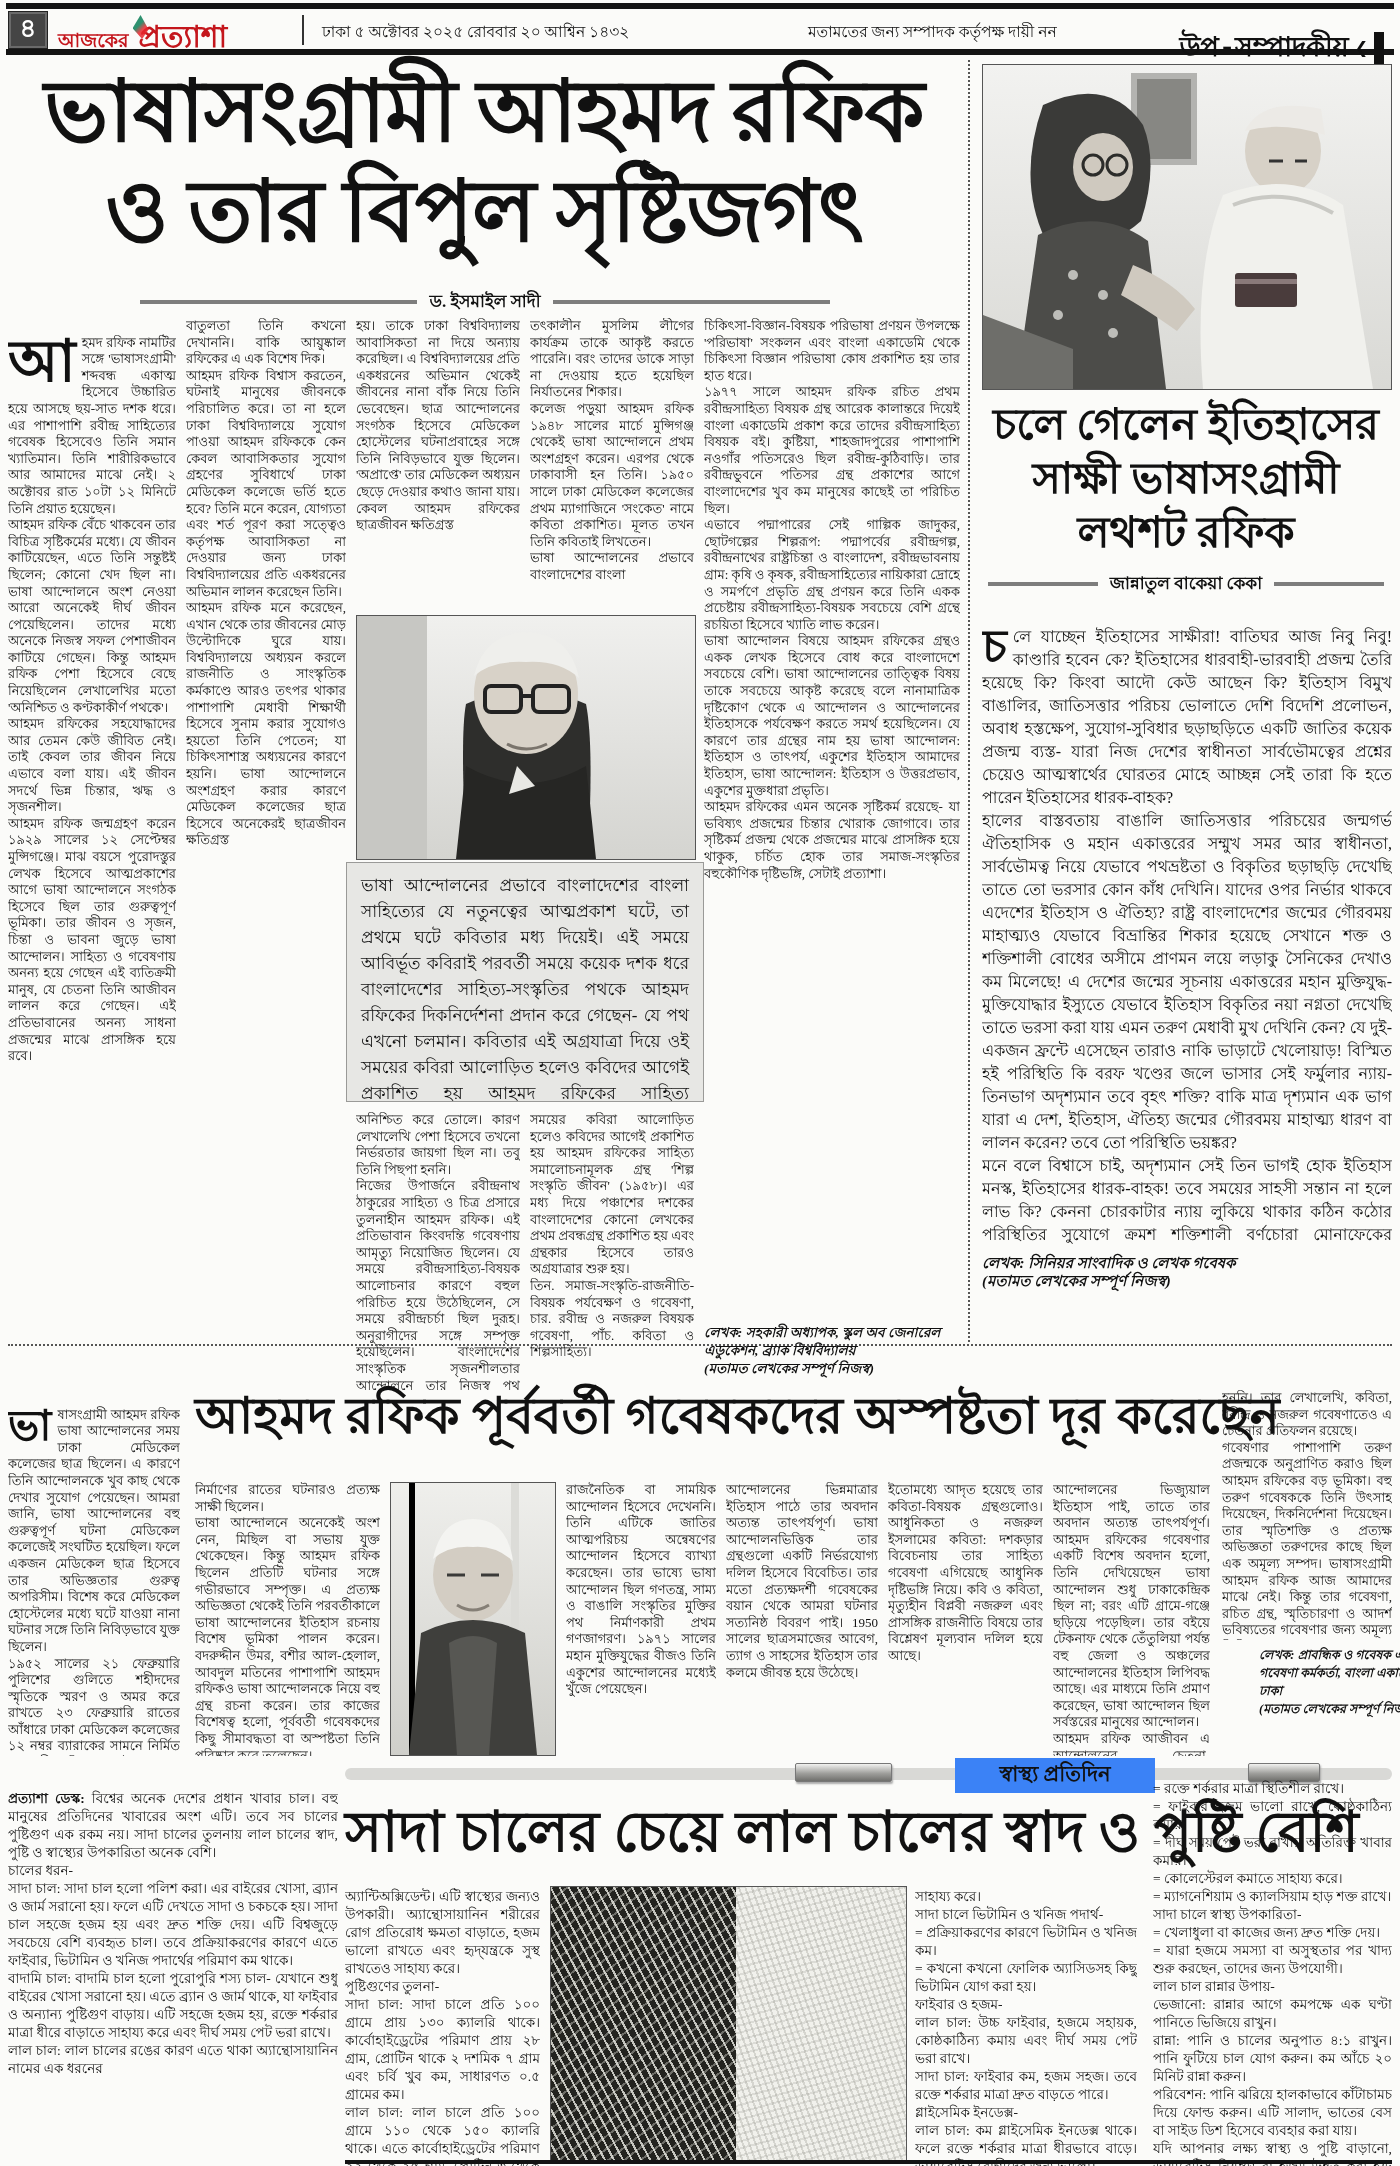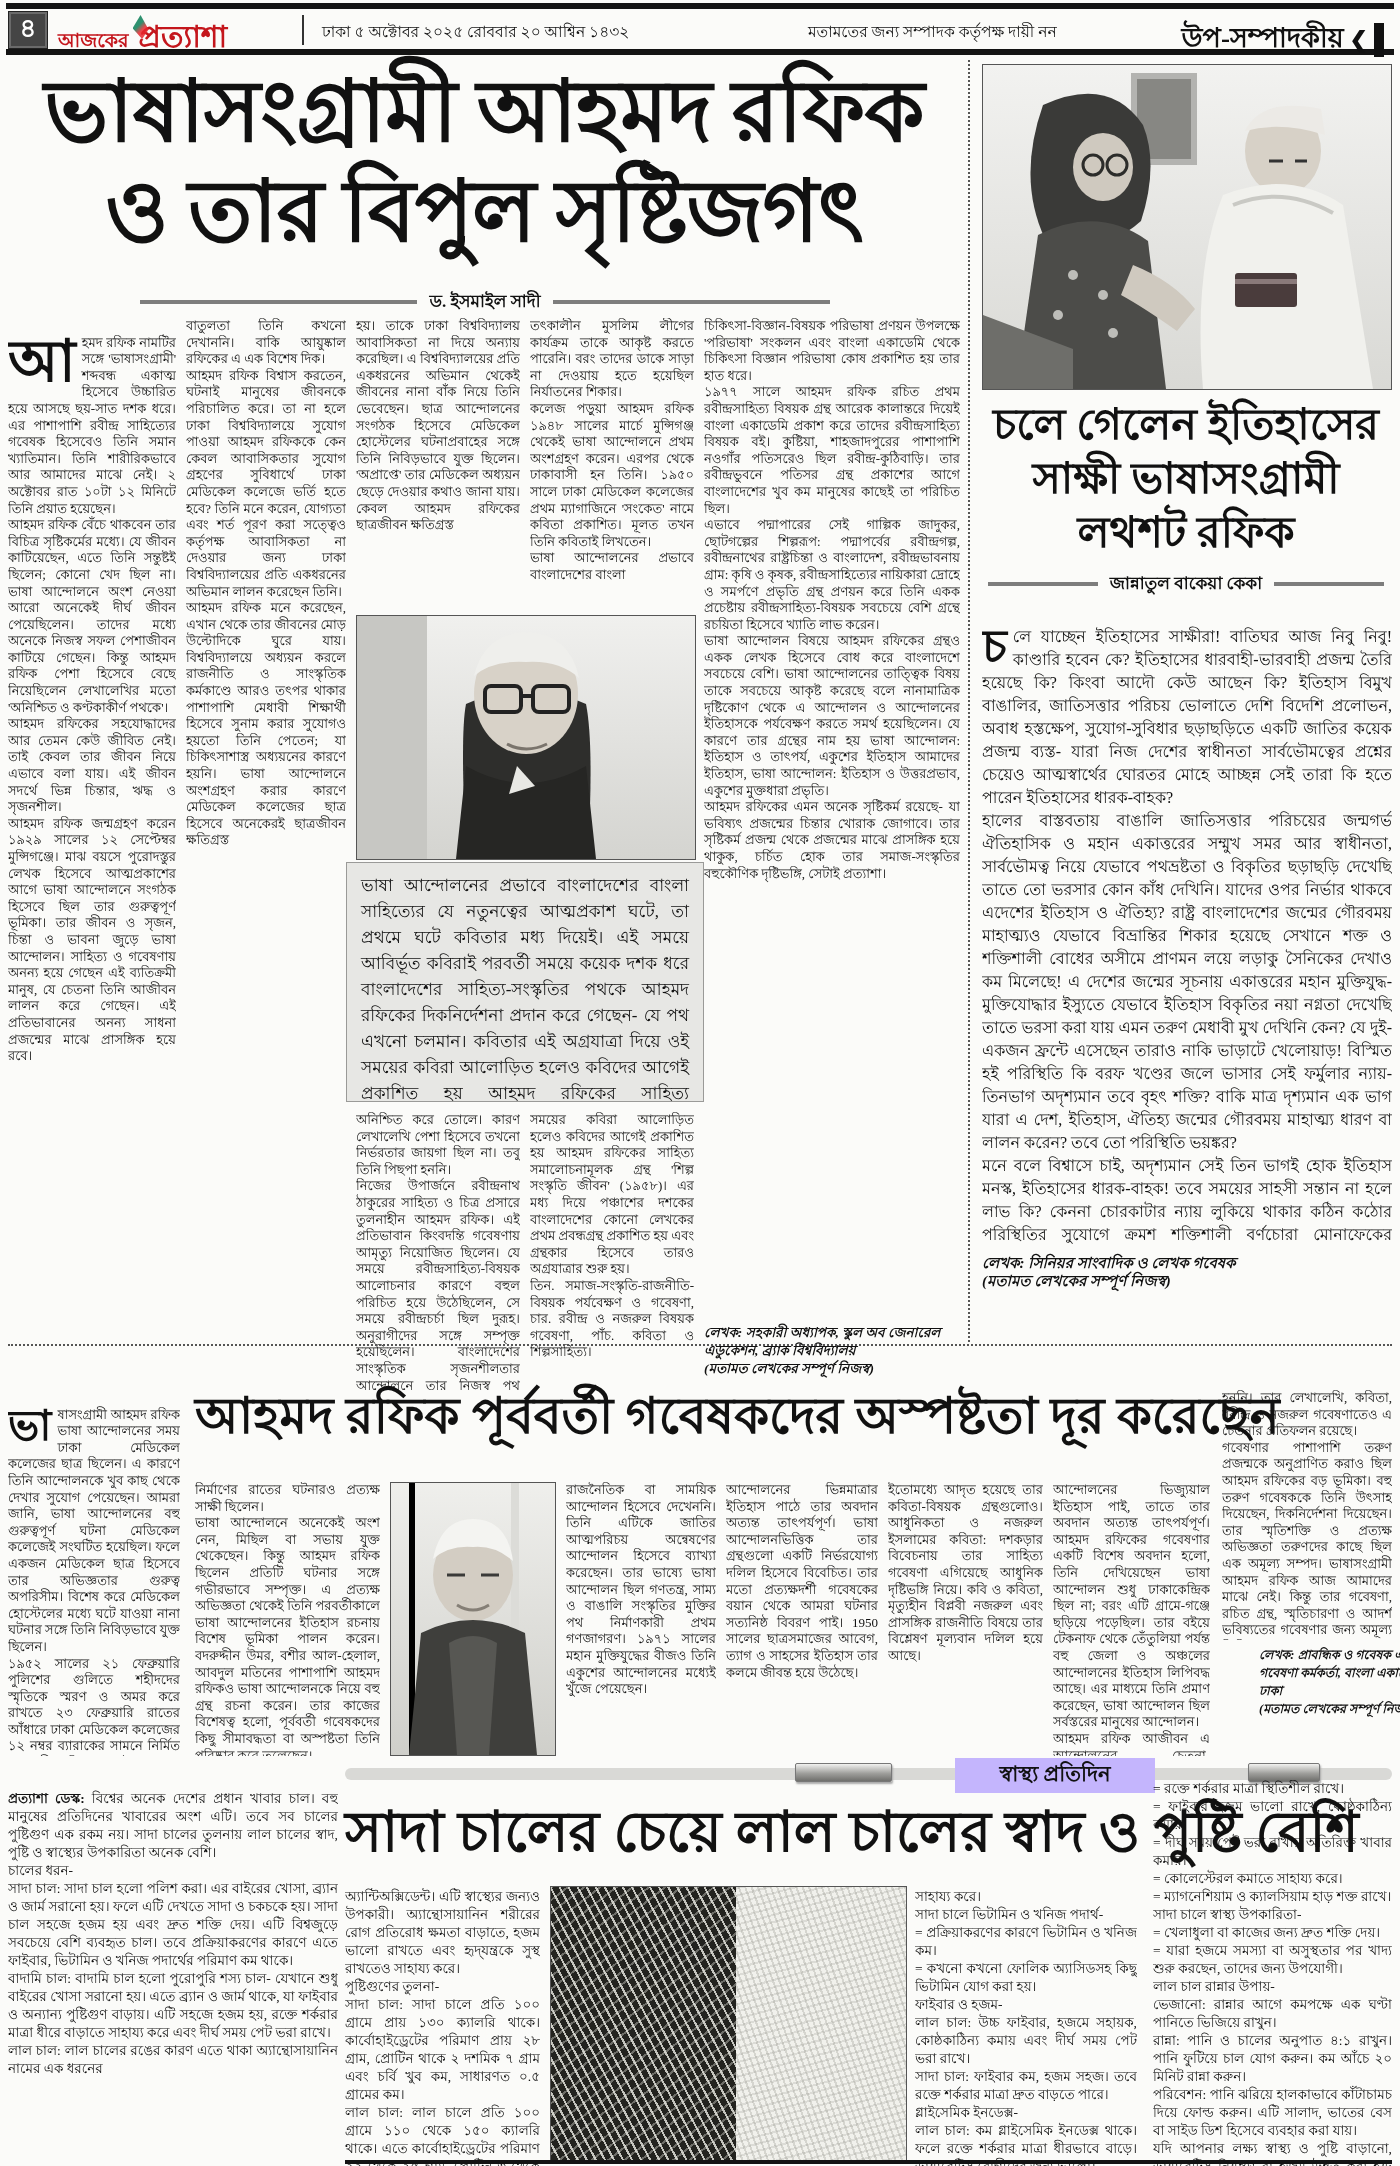--- a/index.html
+++ b/index.html
@@ -38,21 +38,21 @@
   .lead{font-weight:bold;}
   .credit{font-style:italic;font-weight:bold;font-size:13.5px;line-height:18px;white-space:pre-line;}
   .pull{background:#e7e7e4;border:1px solid #9a9a98;padding:10px 14px;font-size:17px;line-height:26px;
         text-align:justify;white-space:pre-line;overflow:hidden;}
   .dotv{border-left:2px dotted #555;}
   .doth{border-top:2px dotted #555;}
   .photo{border:1px solid #555;overflow:hidden;background:#e8e8e6;}
   
   .band{background:#d9d9d6;border-radius:7px;}
   .bar3d{background:linear-gradient(#f2f2f0,#9f9f9c 55%,#6f6f6c);border:1px solid #777;border-radius:2px;box-shadow:1px 2px 2px #aaa;}
-  .htitle{font-size:21px;font-weight:bold;text-align:center;background:#c4b5fd;padding:0 10px;}
+  .htitle{font-size:21px;font-weight:bold;text-align:center;background:#3b82f6;padding:0 10px;}
   .ricehalf{position:absolute;top:0;height:100%;}
   .rice-dark{left:0;width:52%;background:#23231f;
     background-image:repeating-linear-gradient(62deg,rgba(225,225,218,.85) 0 2px,transparent 2px 8px),
                      repeating-linear-gradient(-38deg,rgba(170,170,163,.55) 0 2px,transparent 2px 10px);}
   .rice-light{right:0;width:48%;background:#f1f1ec;
     background-image:repeating-linear-gradient(70deg,rgba(140,140,132,.28) 0 2px,transparent 2px 6px),
                      repeating-linear-gradient(-15deg,rgba(120,120,112,.18) 0 2px,transparent 2px 7px);}
 </style>
 </head>
 <body>
@@ -66,21 +66,21 @@
 
   <div class="abs logo" style="left:58px;top:13px;">
     <span class="l1">আজকের</span>
     <span class="l2"><span class="leaf"></span><span>প্রত্যাশা</span></span>
   </div>
 
   <div class="abs vline" style="left:302px;top:15px;height:30px;"></div>
   <div class="abs hmeta" style="left:322px;top:20px;">ঢাকা ৫ অক্টোবর ২০২৫ রোববার ২০ আশ্বিন ১৪৩২</div>
   <div class="abs hmeta" style="left:808px;top:20px;">মতামতের জন্য সম্পাদক কর্তৃপক্ষ দায়ী নন</div>
 
-  <div class="abs sectlabel" style="right:16px;top:17px;">
+  <div class="abs sectlabel" style="right:16px;top:26px;font-family:Liberation Mono, monospace;">
     <span>উপ-সম্পাদকীয়</span>
     <span class="corner-glyph">❮</span>
     <span class="blkbar"></span>
   </div>
 
   <div class="abs hl hl1" style="left:8px;top:62px;width:952px;">ভাষাসংগ্রামী আহমদ রফিক
 ও তার বিপুল সৃষ্টিজগৎ</div>
 
   <div class="abs byline" style="left:140px;top:288px;width:690px;">
     <span class="bar"></span>

